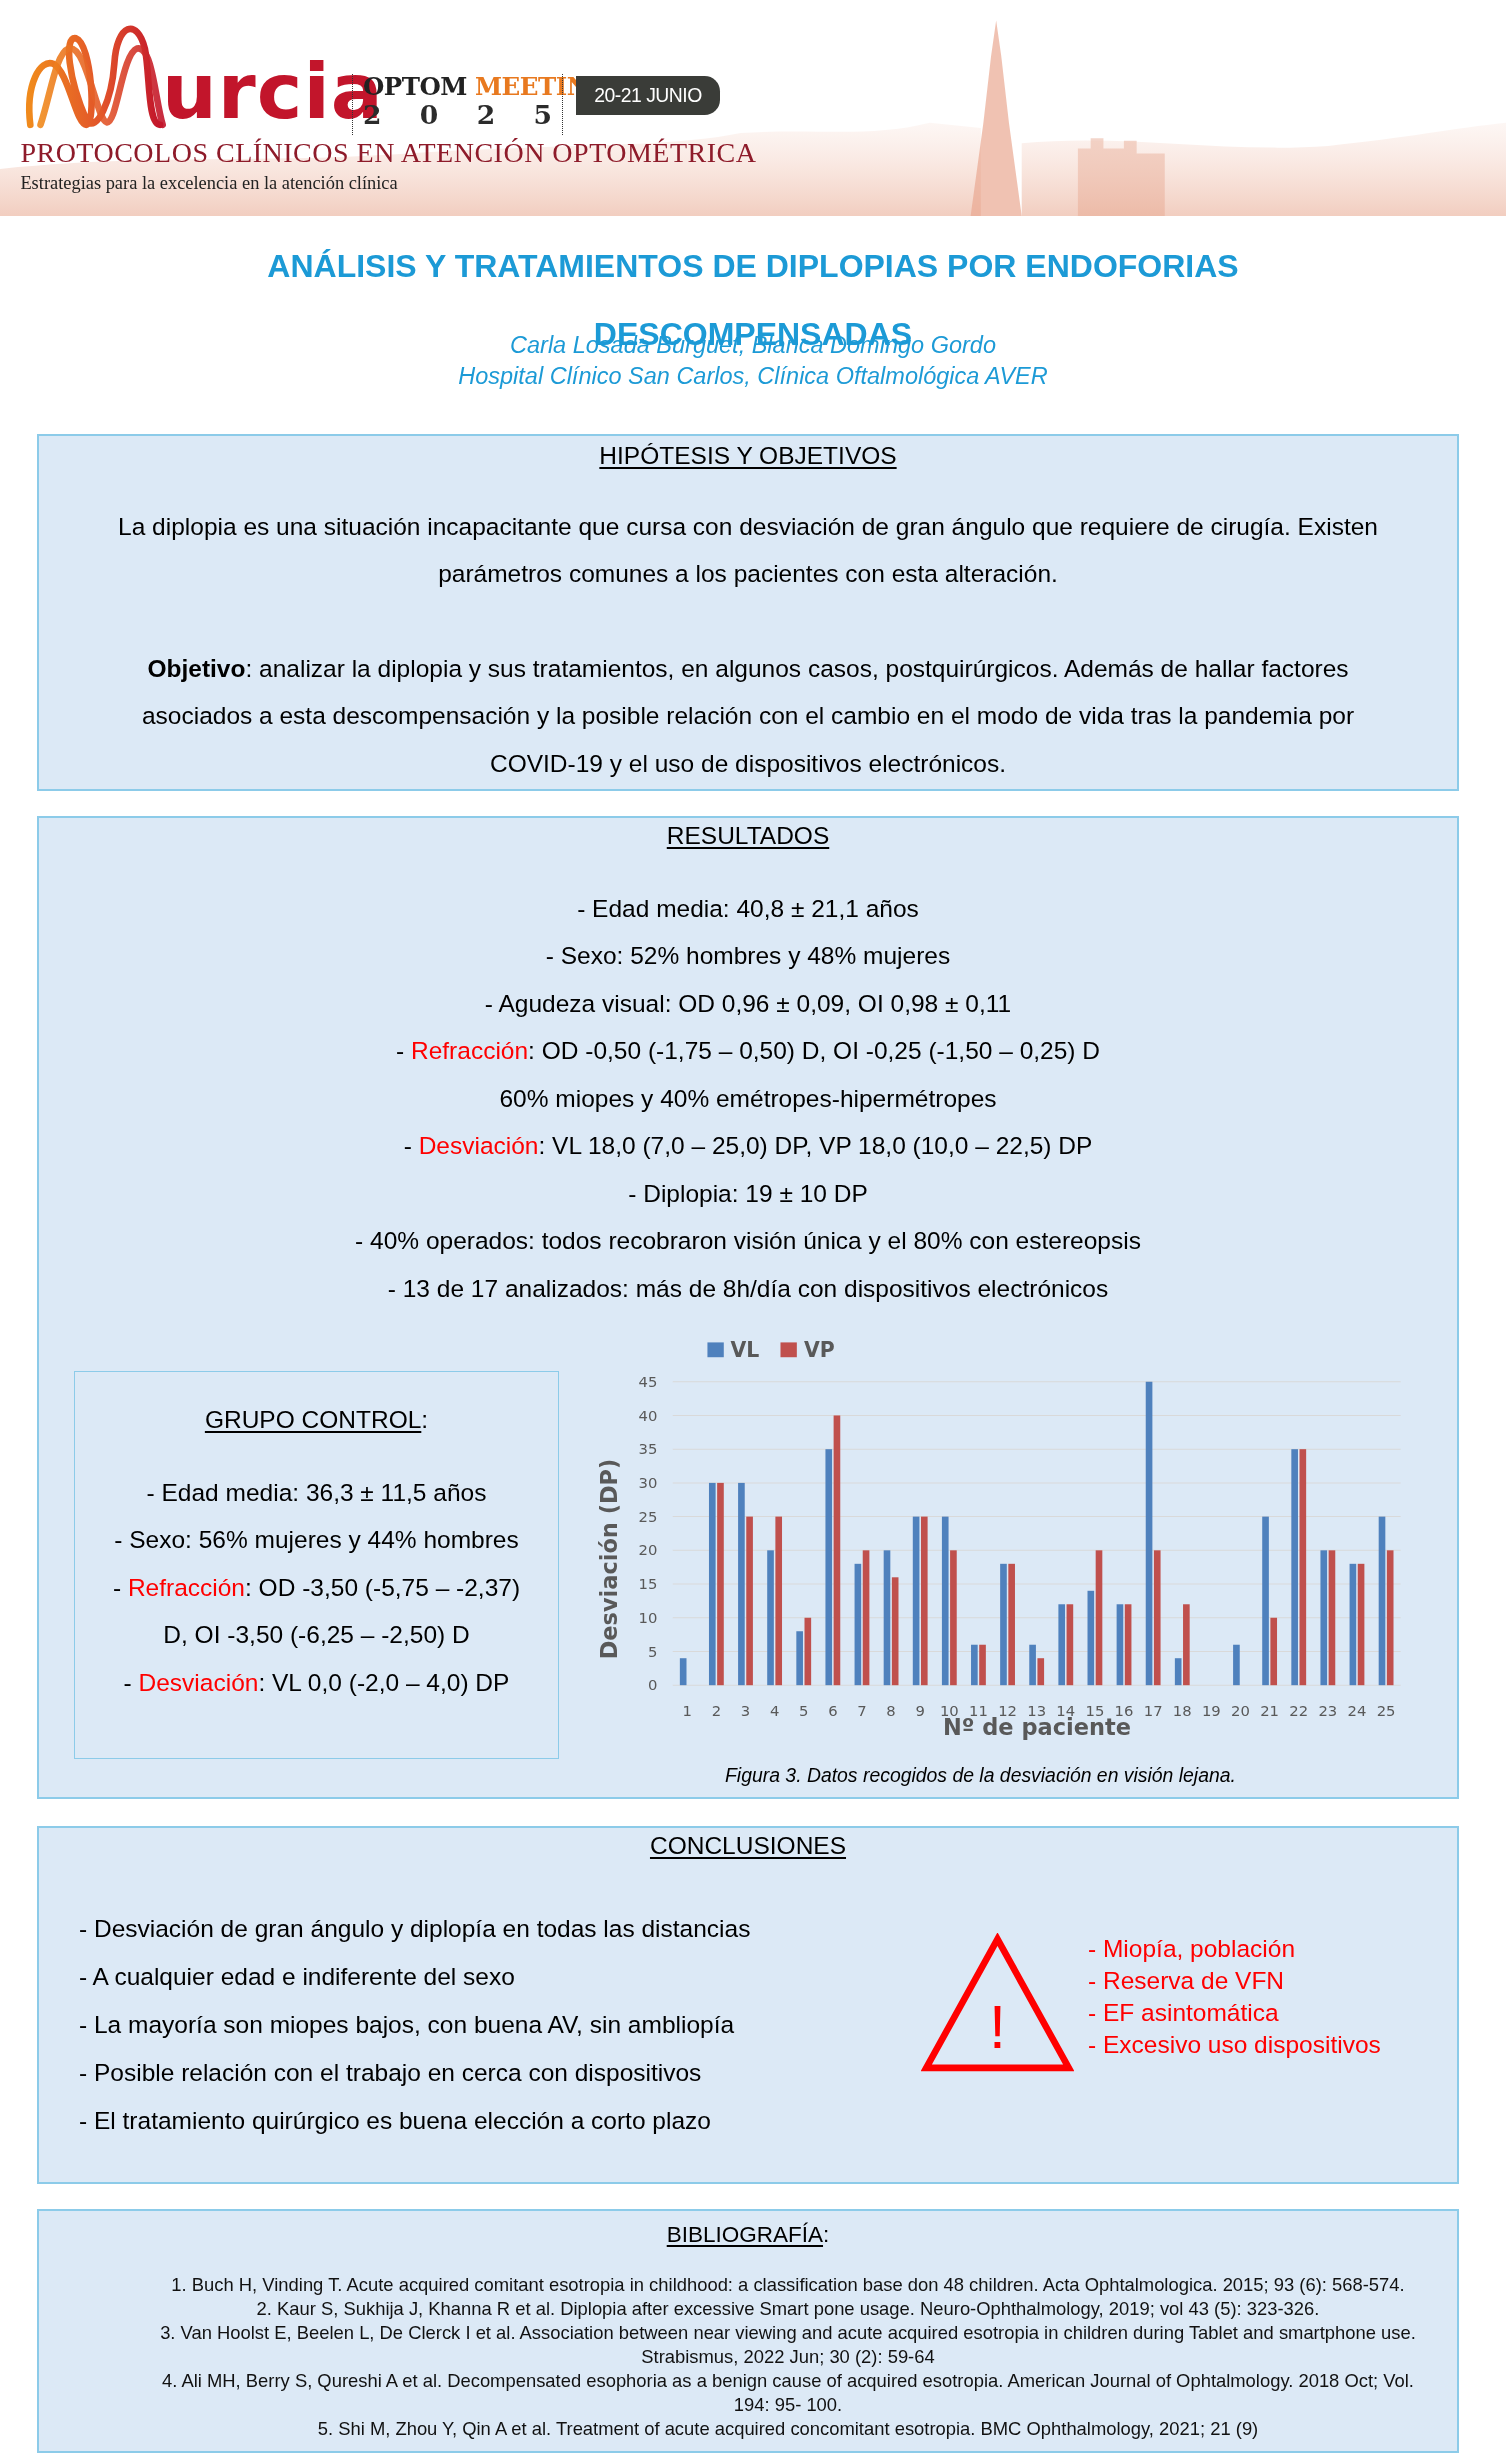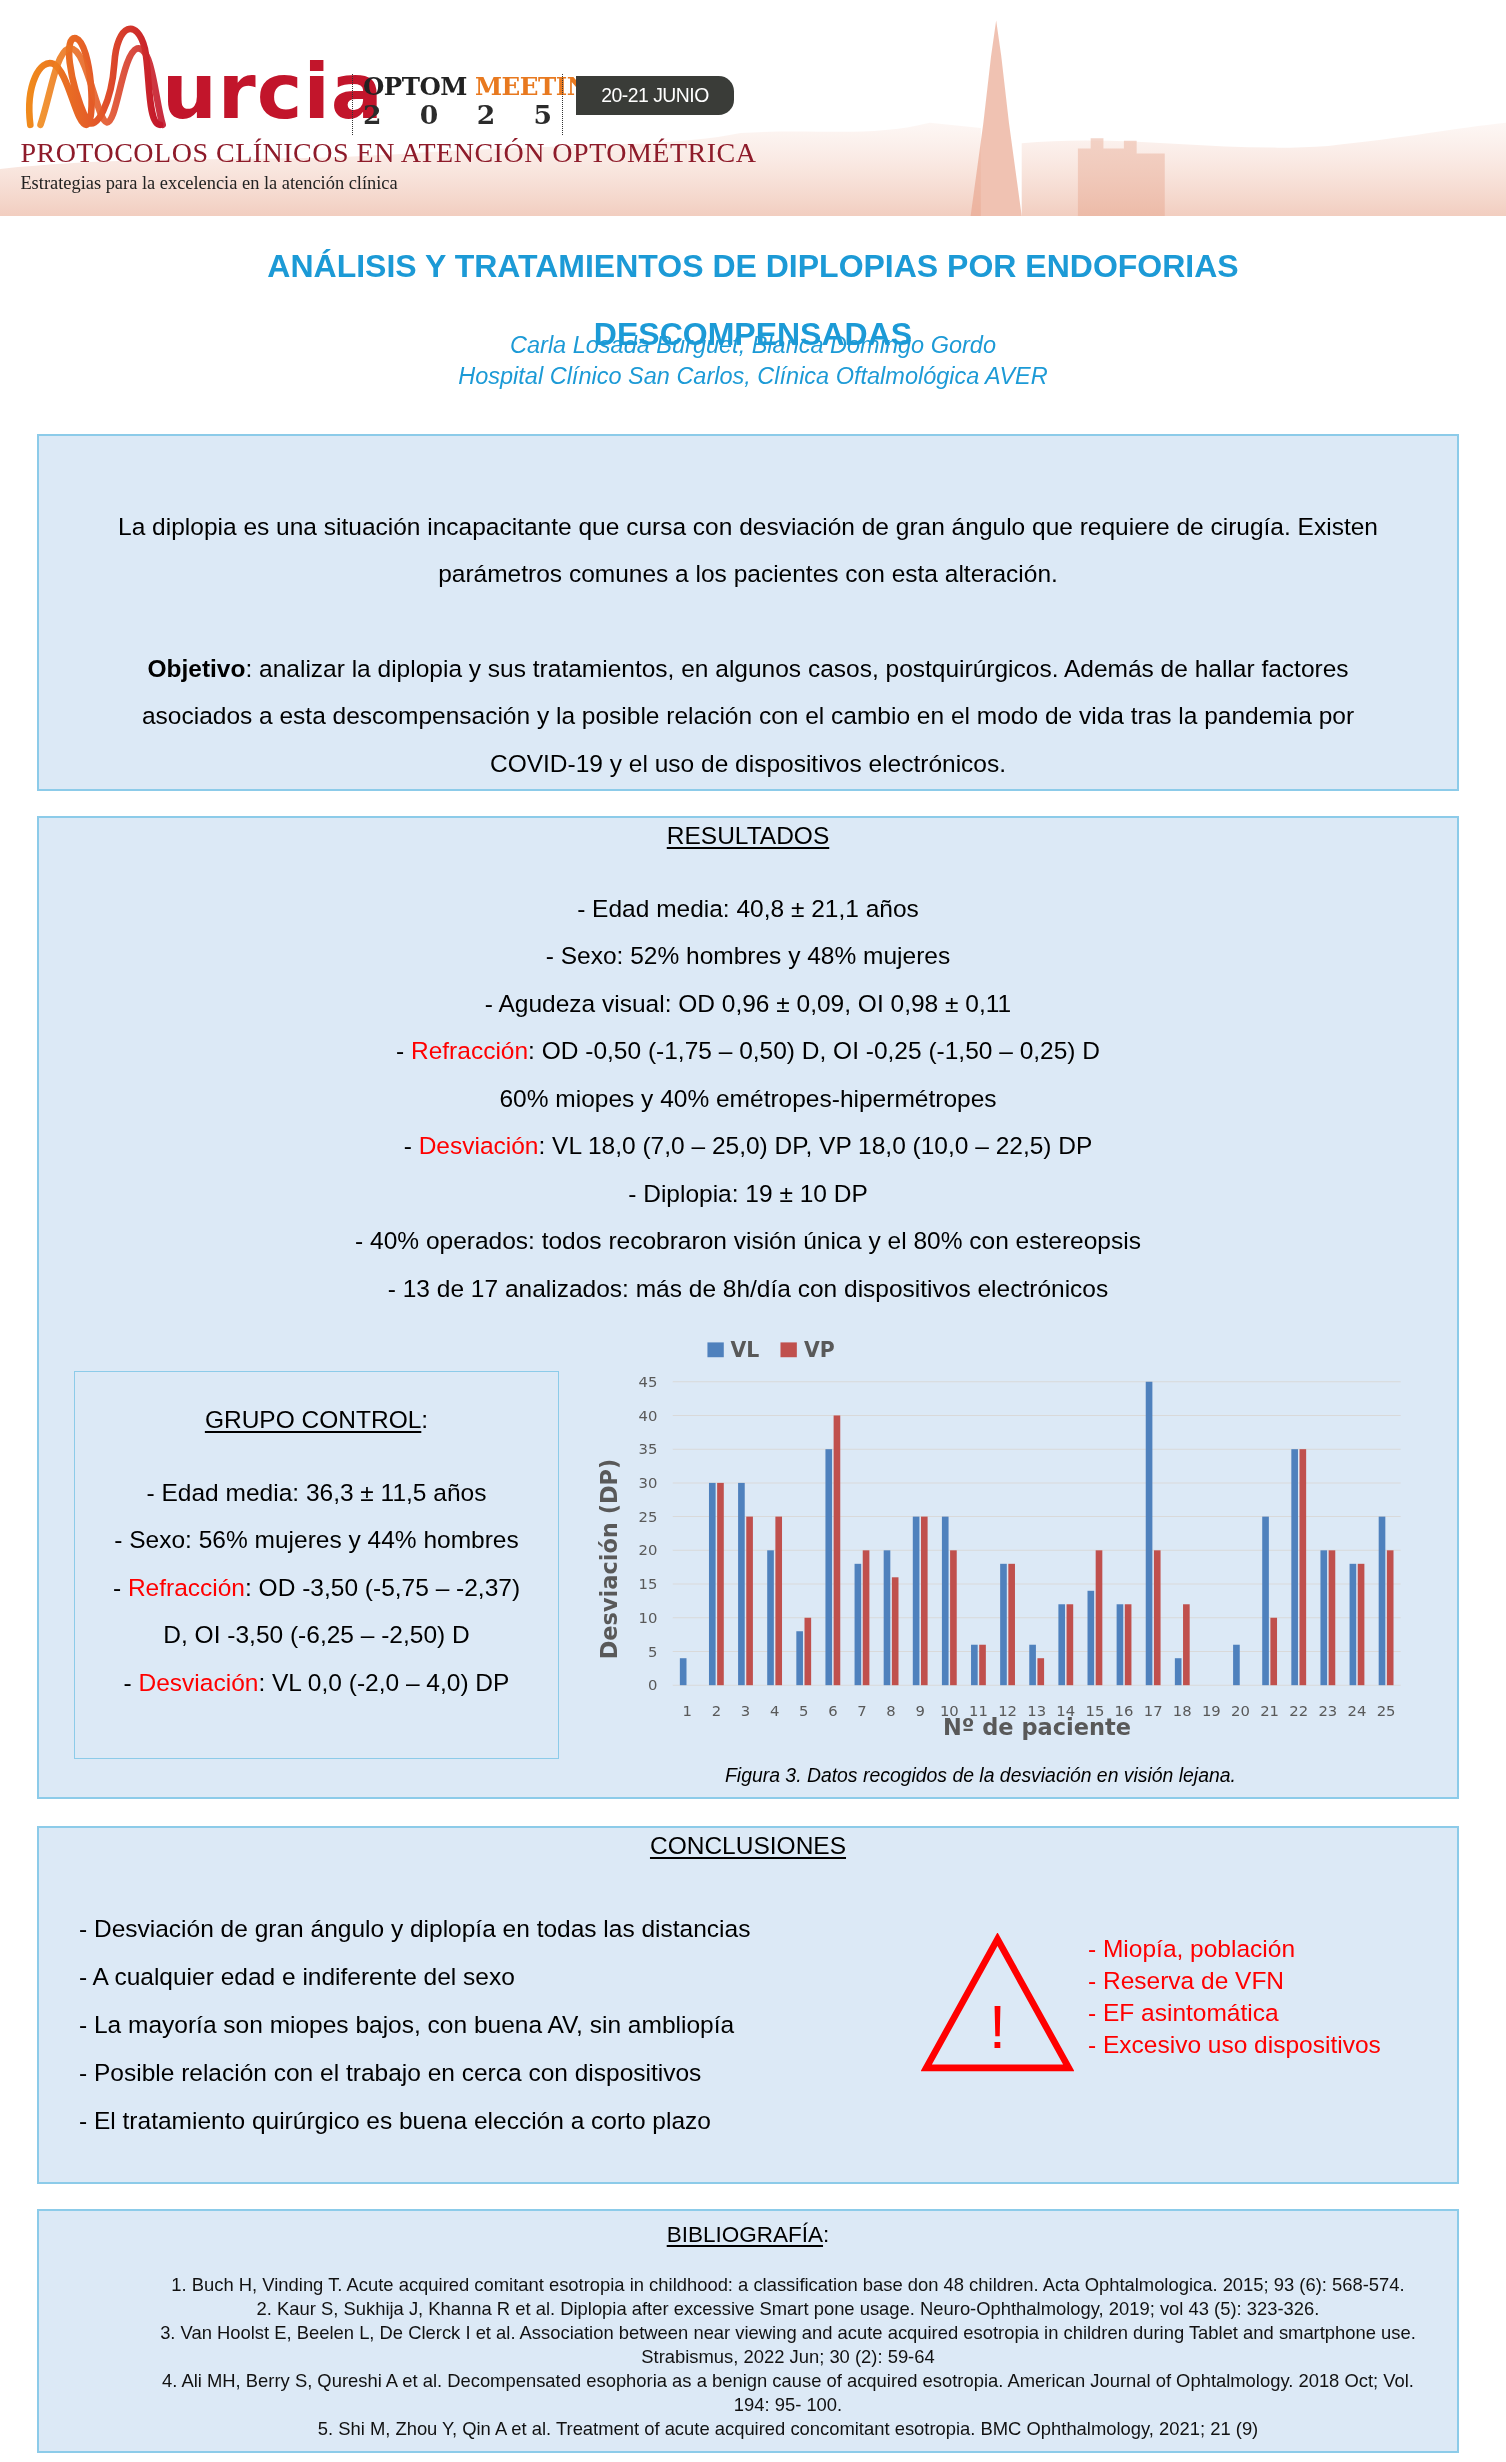--- a/index.html
+++ b/index.html
@@ -10,21 +10,21 @@
     color: #000;
   }
   .abs { position: absolute; }
 
   
   #header { left: 0; top: 0; width: 1506px; height: 216px; background: #fff; overflow: hidden; }
   #header-bg { left: 0; top: 0; width: 1506px; height: 216px; }
   .logo-word { font-family: "DejaVu Sans", sans-serif; font-weight: bold; font-size: 77px; letter-spacing: 1px; color: #c2152b; }
   .optom { font-family: "DejaVu Serif", serif; font-weight: bold; font-size: 24.5px; letter-spacing: -0.5px; }
   .year-digit { font-family: "DejaVu Serif", serif; font-weight: bold; font-size: 26.6px; color: #2b2b2b; }
-  #date-badge { left: 576px; top: 76px; width: 158px; height: 39px; background: #3a3c38; border-radius: 0 15.3px 15.3px 0; color: #fff; font-size: 19.4px; display: flex; align-items: center; justify-content: center; letter-spacing: -0.5px; }
+  #date-badge { left: 576px; top: 76px; width: 144px; height: 39px; background: #3a3c38; border-radius: 0 15.3px 15.3px 0; color: #fff; font-size: 19.4px; display: flex; align-items: center; justify-content: center; letter-spacing: -0.5px; }
   #subtitle-main { left: 20.4px; top: 137px; font-family: "Liberation Serif", serif; font-size: 28px; color: #8e1b2a; letter-spacing: 0.5px; white-space: nowrap; }
   #subtitle-sub { left: 20.4px; top: 173px; font-family: "Liberation Serif", serif; font-size: 18.4px; color: #222; white-space: nowrap; }
 
   
   .title { left: 0; width: 1506px; text-align: center; color: #1c9ad6; }
   #title-1 { top: 248px; font-size: 32px; font-weight: bold; }
   #title-2 { top: 289px; font-size: 32px; font-weight: bold; margin-top: 27px; }
   #authors { top: 332px; font-size: 23.5px; font-style: italic; }
   #affiliation { top: 363px; font-size: 23.5px; font-style: italic; }
 
@@ -94,20 +94,21 @@
   <div id="subtitle-main" class="abs">PROTOCOLOS CLÍNICOS EN ATENCIÓN OPTOMÉTRICA</div>
   <div id="subtitle-sub" class="abs">Estrategias para la excelencia en la atención clínica</div>
 </div>
 
 <div id="title-1" class="abs title">ANÁLISIS Y TRATAMIENTOS DE DIPLOPIAS POR ENDOFORIAS</div>
 <div id="title-2" class="abs title">DESCOMPENSADAS</div>
 <div id="authors" class="abs title">Carla Losada Burguet, Blanca Domingo Gordo</div>
 <div id="affiliation" class="abs title">Hospital Clínico San Carlos, Clínica Oftalmológica AVER</div>
 
 <div id="box-hip" class="abs box">
+  <div class="abs heading" style="left:0;width:100%;top:6.1px">HIPÓTESIS Y OBJETIVOS</div>
   <div class="abs center-line" style="top:77px">La diplopia es una situación incapacitante que cursa con desviación de gran ángulo que requiere de cirugía. Existen</div>
   <div class="abs center-line" style="top:124px">parámetros comunes a los pacientes con esta alteración.</div>
   <div class="abs center-line" style="top:219px">
     <b>Objetivo</b><span>: analizar la diplopia y sus tratamientos, en algunos casos, postquirúrgicos. Además de hallar factores</span>
   </div>
   <div class="abs center-line" style="top:266px">asociados a esta descompensación y la posible relación con el cambio en el modo de vida tras la pandemia por</div>
   <div class="abs center-line" style="top:314px">COVID-19 y el uso de dispositivos electrónicos.</div>
 </div>
 
 <div id="box-res" class="abs box">

